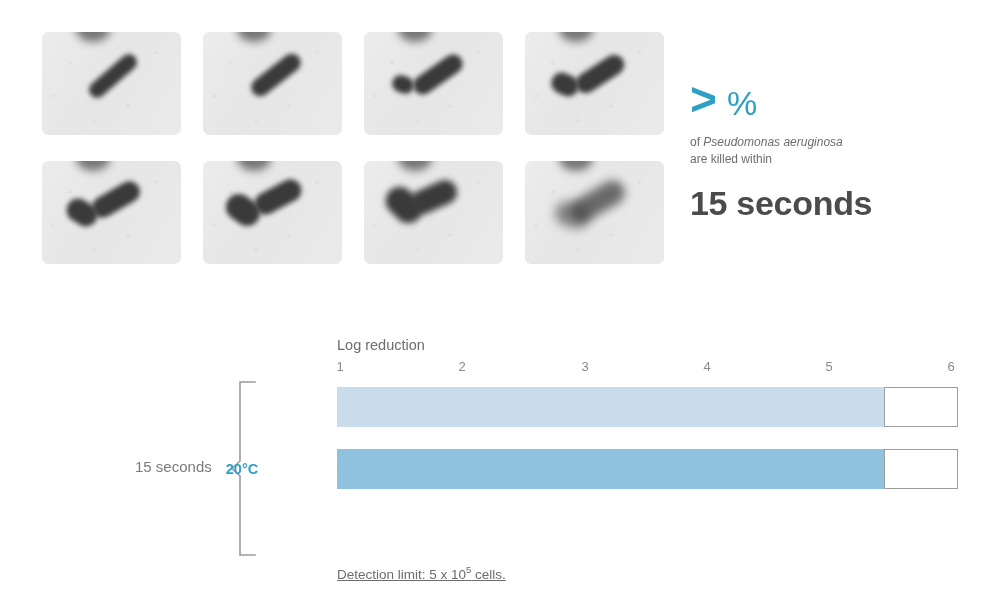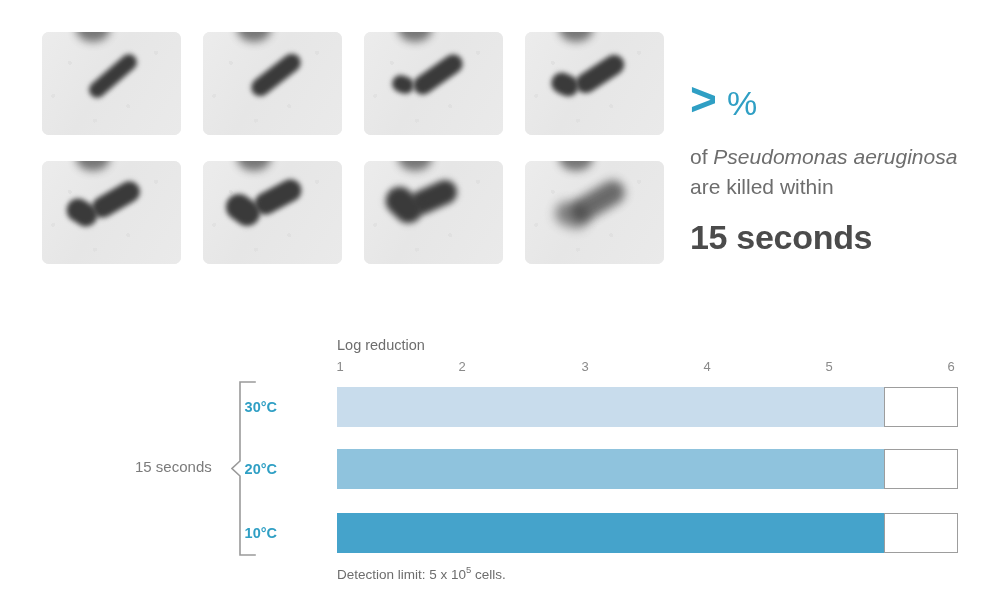--- a/index.html
+++ b/index.html
@@ -56,23 +56,23 @@
     font-weight: bold;
     letter-spacing: -1px;
     line-height: 1;
     display: flex;
     align-items: baseline;
   }
   .big-stat .gt { font-size: 46px; font-weight: bold; margin-right: 6px; }
   .big-stat .pct { font-size: 34px; font-weight: normal; margin-left: 5px; }
   .sub-line {
     color: #6d6d6d;
-    font-size: 21px;
+    font-size: 12px;
     line-height: 1.42;
-    margin-top: 20px;
+    margin-top: 12px;
   }
   .sub-line .sp { font-style: italic; }
   .time-stat {
     color: #4b4b4b;
     font-size: 34px;
     font-weight: bold;
     margin-top: 16px;
     letter-spacing: -0.3px;
   }
 
@@ -109,21 +109,21 @@
     color: #2f9fc4;
     line-height: 40px;
   }
   .bracket { position: absolute; left: 231px; top: 50px; width: 26px; height: 175px; }
   .bracket-label {
     position: absolute; left: 135px; top: 127px;
     font-size: 15px; color: #7b7b7b;
   }
   .footnote {
     position: absolute; left: 337px; top: 232px;
-    font-size: 13.5px; color: #6d6d6d; line-height: 1.45;
+    font-size: 13.5px; color: #6d6d6d; line-height: 1.45; text-decoration: underline;
   }
   .footnote sup { font-size: 9.5px; vertical-align: super; }
 </style>
 </head>
 <body>
 
 <div class="page">
 
   <div class="filmstrip">
 
@@ -216,35 +216,29 @@
     </div>
 
     <div class="bracket">
       <svg width="26" height="175" viewBox="0 0 26 175">
         <path d="M24 1 H9 V80 L1 87.5 L9 95 V174 H24" fill="none" stroke="#9a9a9a" stroke-width="1.6" stroke-linecap="square" stroke-linejoin="miter"></path>
       </svg>
     </div>
     <div class="bracket-label">15 seconds</div>
 
     <div class="bar-row" style="top:56px; width:613px;">
-      <div class="temp-label" style="right:673px;">30°C</div>
       <div class="fill" style="width:547px; background:#c8dcec;"></div>
       <div class="empty" style="left:547px; width:74px;"></div>
     </div>
 
     <div class="bar-row" style="top:118px; width:613px;">
-      <div class="temp-label" style="right:673px;">20°C</div>
+      <div class="temp-label" style="right:673px;text-align:center;">20°C</div>
       <div class="fill" style="width:547px; background:#8fc3dd;"></div>
       <div class="empty" style="left:547px; width:74px;"></div>
     </div>
 
-    <div class="bar-row" style="top:182px; width:613px;">
-      <div class="temp-label" style="right:673px;">10°C</div>
-      <div class="fill" style="width:547px; background:#45a3cb;"></div>
-      <div class="empty" style="left:547px; width:74px;"></div>
-    </div>
 
     <div class="footnote">
       <span>Detection limit: 5 x 10</span><sup>5</sup><span> cells.</span><br>
     </div>
 
   </div>
 </div>
 
 </body></html>

